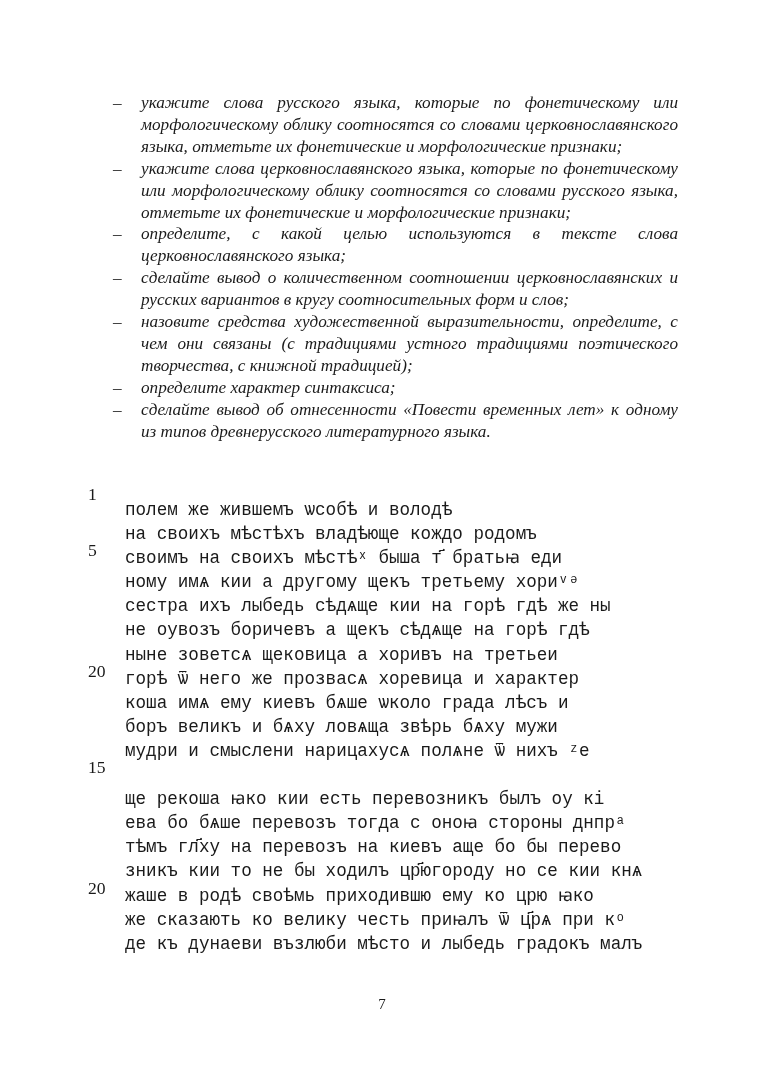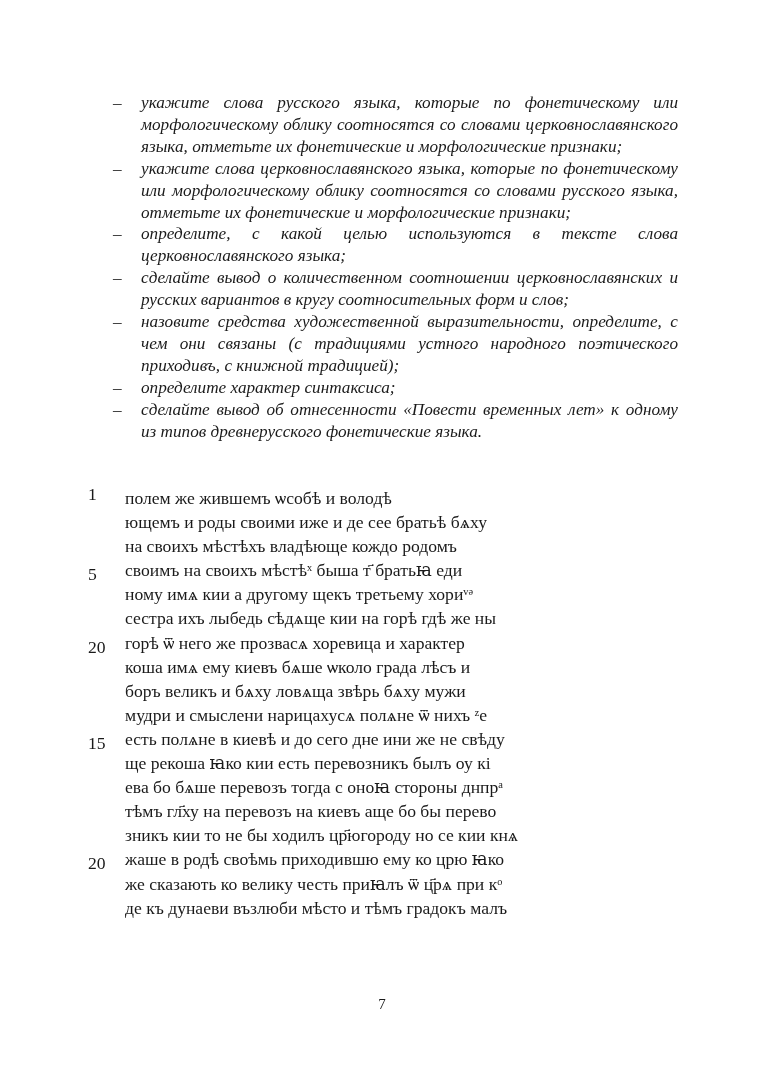--- a/index.html
+++ b/index.html
@@ -70,21 +70,22 @@
       top: 0;
       width: 30px;
       font-size: 17.6px;
     }
     .line .num.shift {
       top: 8px;
     }
     .line .txt {
       position: absolute;
       left: 37px;
-      top: 4px;
+      top: 16px;
+      font-family: Liberation Mono, monospace;
     }
     .page-number {
       position: absolute;
       left: 0;
       width: 764px;
       top: 996px;
       text-align: center;
       font-size: 15px;
     }
   </style>
@@ -105,76 +106,79 @@
     <li class="task">
       <span class="dash">–</span>
       <span class="text">определите, с какой целью используются в тексте слова церковнославянского языка;</span>
     </li>
     <li class="task">
       <span class="dash">–</span>
       <span class="text">сделайте вывод о количественном соотношении церковнославянских и русских вариантов в кругу соотносительных форм и слов;</span>
     </li>
     <li class="task">
       <span class="dash">–</span>
-      <span class="text">назовите средства художественной выразительности, определите, с чем они связаны (с традициями устного народного поэтического приходивъ, с книжной традицией);</span>
+      <span class="text">назовите средства художественной выразительности, определите, с чем они связаны (с традициями устного традициями поэтического творчества, с книжной традицией);</span>
     </li>
     <li class="task">
       <span class="dash">–</span>
       <span class="text">определите характер синтаксиса;</span>
     </li>
     <li class="task">
       <span class="dash">–</span>
-      <span class="text">сделайте вывод об отнесенности «Повести временных лет» к одному из типов древнерусского фонетические языка.</span>
+      <span class="text">сделайте вывод об отнесенности «Повести временных лет» к одному из типов древнерусского литературного языка.</span>
     </li>
   </ul>
 
   <div class="oldtext">
     <div class="line">
         <span class="num">1</span>
         <span class="txt">полем же жившемъ ѡсобѣ и володѣ</span>
       </div>
     <div class="line">
         <span class="num"></span>
-        <span class="txt">ющемъ и роды своими иже и де сее братьѣ бѧху</span>
-      </div>
-    <div class="line">
-        <span class="num"></span>
         <span class="txt">на своихъ мѣстѣхъ владѣюще кождо родомъ</span>
       </div>
     <div class="line">
         <span class="num shift">5</span>
         <span class="txt">своимъ на своихъ мѣстѣˣ быша т҃ братьꙗ еди</span>
       </div>
     <div class="line">
         <span class="num"></span>
         <span class="txt">ному имѧ кии а другому щекъ третьему хориᵛᵊ</span>
       </div>
     <div class="line">
         <span class="num"></span>
         <span class="txt">сестра ихъ лыбедь сѣдѧще кии на горѣ гдѣ же ны</span>
       </div>
     <div class="line">
+        <span class="num"></span>
+        <span class="txt">не оувозъ боричевъ а щекъ сѣдѧще на горѣ гдѣ</span>
+      </div>
+    <div class="line">
+        <span class="num"></span>
+        <span class="txt">ныне зоветсѧ щековица а хоривъ на третьеи</span>
+      </div>
+    <div class="line">
         <span class="num shift">20</span>
         <span class="txt">горѣ ѿ него же прозвасѧ хоревица и характер</span>
       </div>
     <div class="line">
         <span class="num"></span>
         <span class="txt">коша имѧ ему киевъ бѧше ѡколо града лѣсъ и</span>
       </div>
     <div class="line">
         <span class="num"></span>
         <span class="txt">боръ великъ и бѧху ловѧща звѣрь бѧху мужи</span>
       </div>
     <div class="line">
         <span class="num"></span>
         <span class="txt">мудри и смыслени нарицахусѧ полѧне ѿ нихъ ᶻе</span>
       </div>
     <div class="line">
         <span class="num shift">15</span>
-        <span class="txt">есть полѧне в киевѣ и до сего дне ини же не свѣду</span>
       </div>
     <div class="line">
         <span class="num"></span>
         <span class="txt">ще рекоша ꙗко кии есть перевозникъ былъ оу кі</span>
       </div>
     <div class="line">
         <span class="num"></span>
         <span class="txt">ева бо бѧше перевозъ тогда с оноꙗ стороны днпрᵃ</span>
       </div>
     <div class="line">
@@ -188,18 +192,18 @@
     <div class="line">
         <span class="num shift">20</span>
         <span class="txt">жаше в родѣ своѣмь приходившю ему ко црю ꙗко</span>
       </div>
     <div class="line">
         <span class="num"></span>
         <span class="txt">же сказають ко велику честь приꙗлъ ѿ ц҃рѧ при кᵒ</span>
       </div>
     <div class="line">
         <span class="num"></span>
-        <span class="txt">де къ дунаеви възлюби мѣсто и тѣмъ градокъ малъ</span>
+        <span class="txt">де къ дунаеви възлюби мѣсто и лыбедь градокъ малъ</span>
       </div>
   </div>
 
   <div class="page-number">7</div>
 </div>
 
 </body></html>

